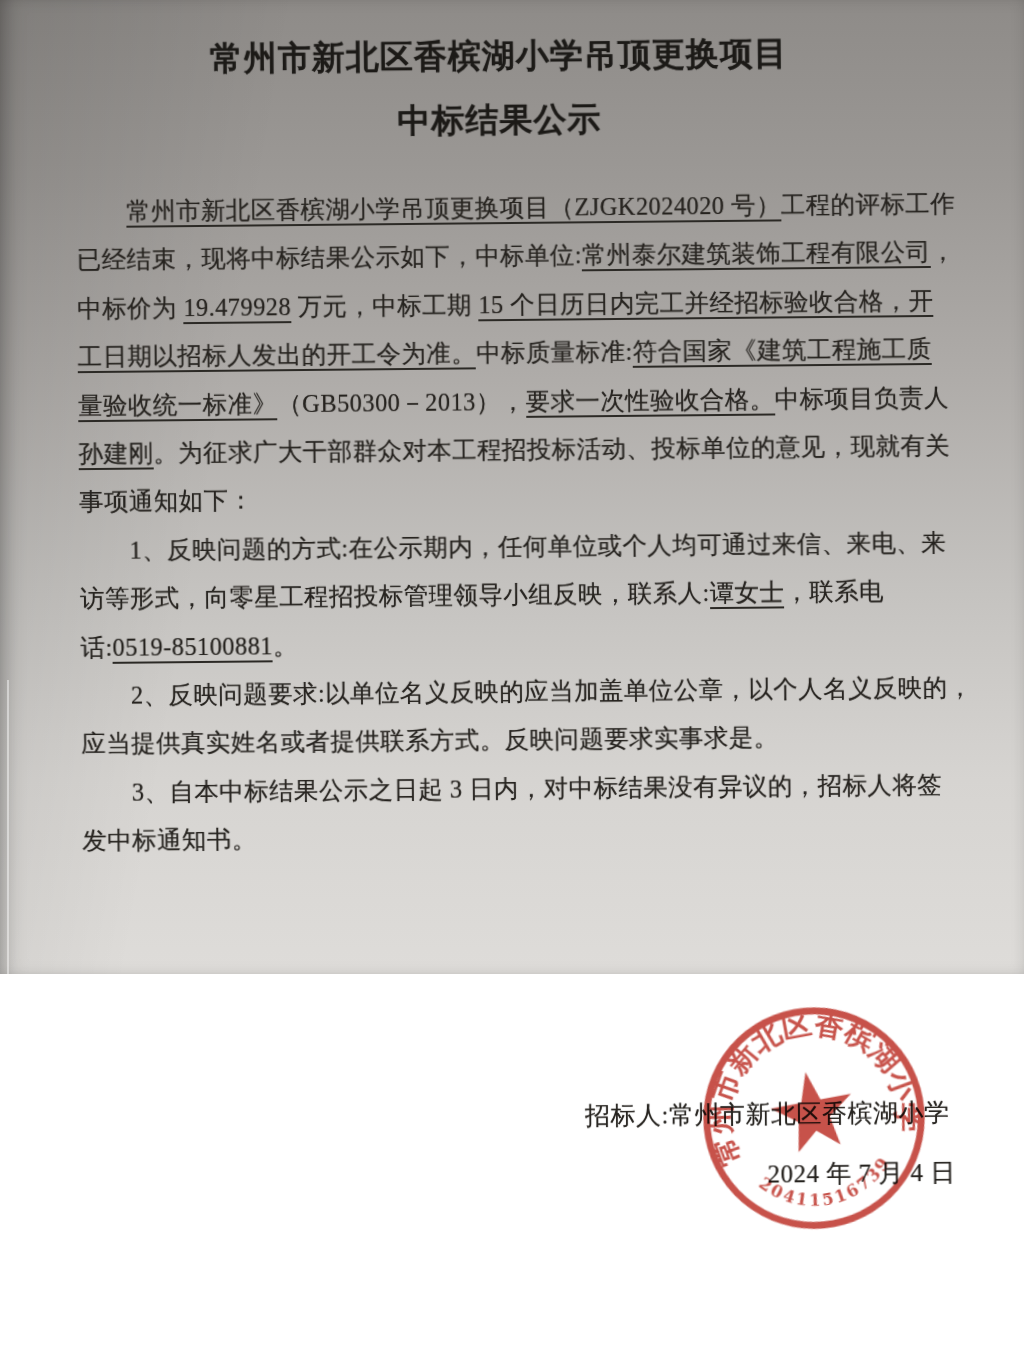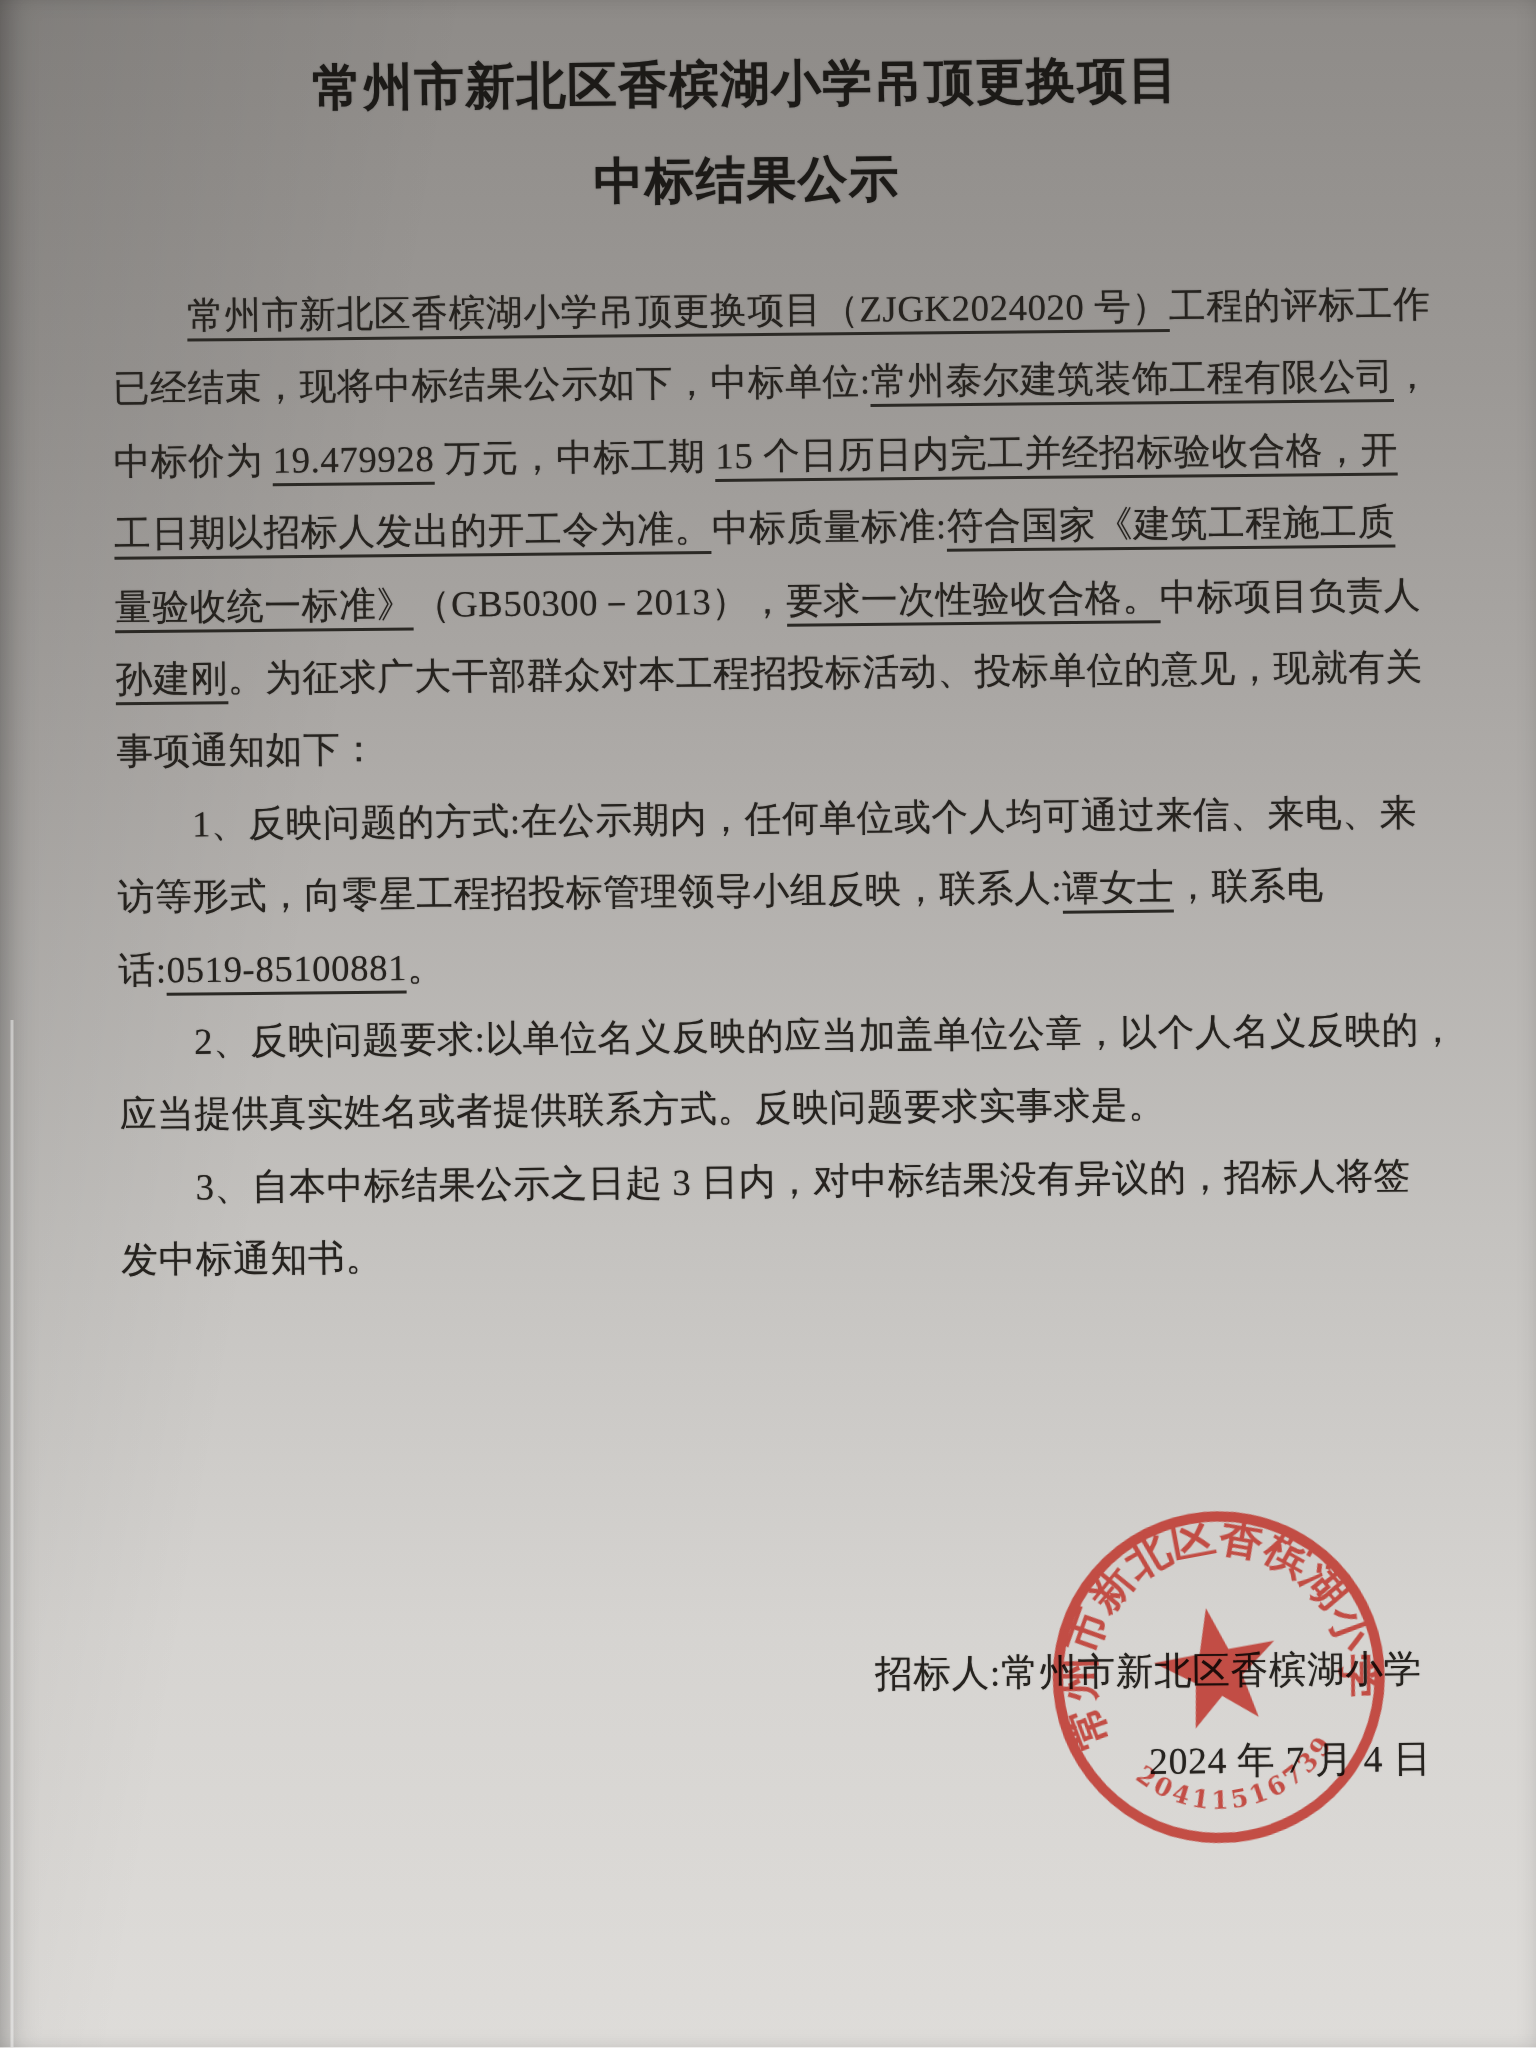--- a/index.html
+++ b/index.html
@@ -3,21 +3,21 @@
 <meta charset="utf-8">
 <style>
   html, body {
     margin: 0; padding: 0;
     width: 1024px; height: 1365px;
     overflow: hidden;
     font-family: "Liberation Serif", "DejaVu Serif", serif;
   }
   .photo {
     position: relative;
-    width: 1024px; height: 1365px;
+    width: 1024px; height: 974px;
     background:
       linear-gradient(100deg, rgba(0,0,0,0.10), rgba(0,0,0,0) 25%),
       linear-gradient(180deg, #8e8b88 0%, #9b9895 18%, #aeaba8 38%, #c4c2bf 60%, #d6d4d1 80%, #dedcd9 100%);
     box-shadow: inset 14px 0 22px -12px rgba(0,0,0,0.35), inset -6px 0 18px -12px rgba(0,0,0,0.25);
   }
   .paper-edge {
     position: absolute; left: 7px; top: 680px; width: 2px; height: 685px;
     background: rgba(255,255,255,0.45);
   }
   .content {

